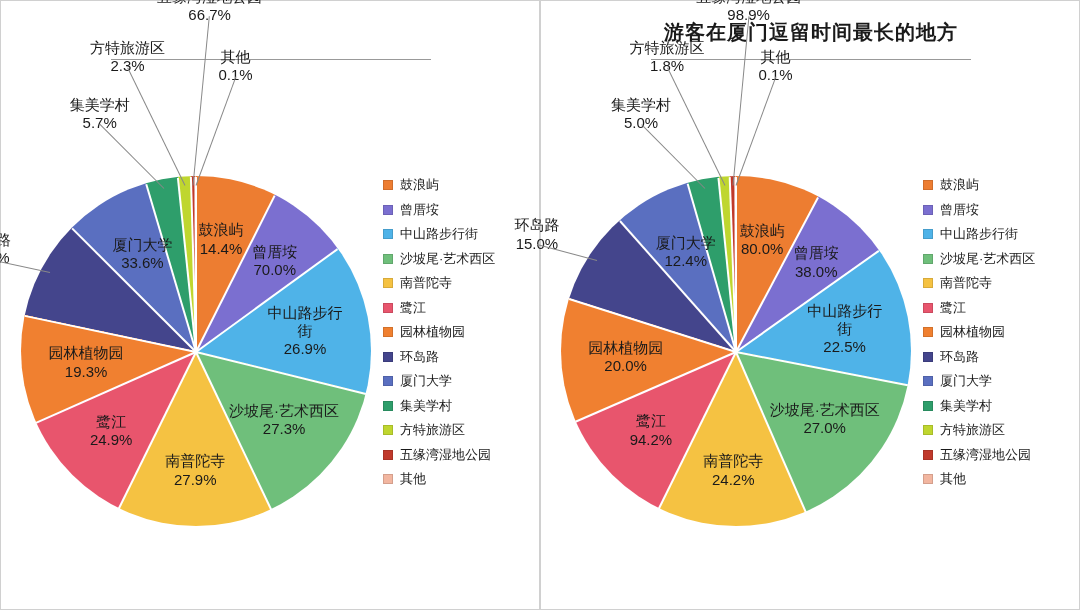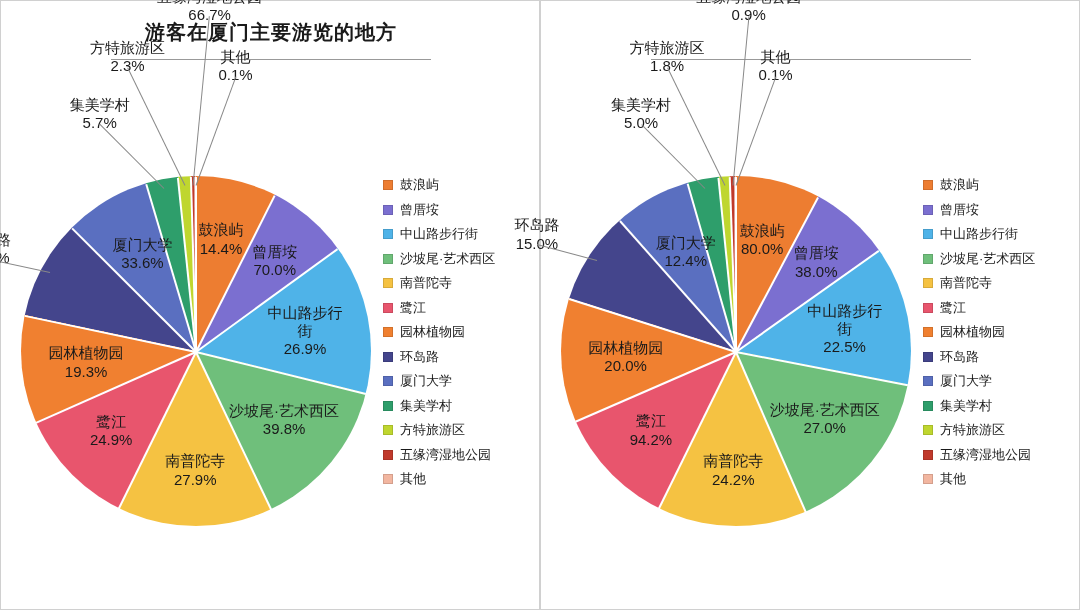--- a/index.html
+++ b/index.html
@@ -114,21 +114,20 @@
     box-sizing: border-box;
   }
   .legend-label { white-space: nowrap; }
 </style>
 </head>
 <body>
 
 <div class="board">
 
   <div class="panel left">
-    <div class="panel-title">游客在厦门主要游览的地方</div>
     <div class="title-rule"></div>
 
     <div class="pie-wrap">
       <div class="pie" id="pie-left" style="background: conic-gradient(rgb(237, 125, 49) 0deg, rgb(237, 125, 49) 26.708deg, rgb(123, 111, 208) 26.708deg, rgb(123, 111, 208) 53.972deg, rgb(79, 179, 232) 53.972deg, rgb(79, 179, 232) 103.864deg, rgb(111, 191, 123) 103.864deg, rgb(111, 191, 123) 154.498deg, rgb(245, 194, 66) 154.498deg, rgb(245, 194, 66) 206.244deg, rgb(232, 85, 109) 206.244deg, rgb(232, 85, 109) 246.121deg, rgb(240, 128, 48) 246.121deg, rgb(240, 128, 48) 281.917deg, rgb(68, 69, 140) 281.917deg, rgb(68, 69, 140) 314.93deg, rgb(90, 111, 192) 314.93deg, rgb(90, 111, 192) 343.493deg, rgb(46, 158, 107) 343.493deg, rgb(46, 158, 107) 354.065deg, rgb(191, 214, 47) 354.065deg, rgb(191, 214, 47) 358.331deg, rgb(192, 57, 43) 358.331deg, rgb(192, 57, 43) 359.815deg, rgb(242, 182, 160) 359.815deg, rgb(242, 182, 160) 360deg);"></div>
       <div id="seps-left">
           <div class="sep" style="transform: rotate(-90deg);"></div>
           <div class="sep" style="transform: rotate(-63.2921deg);"></div>
           <div class="sep" style="transform: rotate(-36.0278deg);"></div>
           <div class="sep" style="transform: rotate(13.864deg);"></div>
           <div class="sep" style="transform: rotate(64.4977deg);"></div>
@@ -154,21 +153,21 @@
         </div>
         <div class="lbl inside" style="left: 304.042px; top: 329.818px; transform: translate(-50%, -50%);">
           <span style="display: block;">
             <span style="display: block;">中山路步行</span>
             <span style="display: block;">街</span>
           </span>
           <span class="pct">26.9%</span>
         </div>
         <div class="lbl inside" style="left: 283.104px; top: 418.547px; transform: translate(-50%, -50%);">
           <span style="display: block;">沙坡尾·艺术西区</span>
-          <span class="pct">39.8%</span>
+          <span class="pct">27.3%</span>
         </div>
         <div class="lbl inside" style="left: 194.252px; top: 469.498px; transform: translate(-50%, -50%);">
           <span style="display: block;">南普陀寺</span>
           <span class="pct">27.9%</span>
         </div>
         <div class="lbl inside" style="left: 110.187px; top: 429.545px; transform: translate(-50%, -50%);">
           <span style="display: block;">鹭江</span>
           <span class="pct">24.9%</span>
         </div>
         <div class="lbl inside" style="left: 85.0907px; top: 361.306px; transform: translate(-50%, -50%);">
@@ -258,20 +257,21 @@
           <span class="legend-label">五缘湾湿地公园</span>
         </div>
         <div class="legend-row">
           <span class="legend-swatch" style="background: rgb(242, 182, 160);"></span>
           <span class="legend-label">其他</span>
         </div>
       </div>
   </div>
 
   <div class="panel right">
+    <div class="panel-title">游客在厦门逗留时间最长的地方</div>
     <div class="title-rule"></div>
 
     <div class="pie-wrap">
       <div class="pie" id="pie-right" style="background: conic-gradient(rgb(237, 125, 49) 0deg, rgb(237, 125, 49) 27.961deg, rgb(123, 111, 208) 27.961deg, rgb(123, 111, 208) 54.689deg, rgb(79, 179, 232) 54.689deg, rgb(79, 179, 232) 100.948deg, rgb(111, 191, 123) 100.948deg, rgb(111, 191, 123) 156.459deg, rgb(245, 194, 66) 156.459deg, rgb(245, 194, 66) 206.214deg, rgb(232, 85, 109) 206.214deg, rgb(232, 85, 109) 246.511deg, rgb(240, 128, 48) 246.511deg, rgb(240, 128, 48) 287.63deg, rgb(68, 69, 140) 287.63deg, rgb(68, 69, 140) 318.469deg, rgb(90, 111, 192) 318.469deg, rgb(90, 111, 192) 343.963deg, rgb(46, 158, 107) 343.963deg, rgb(46, 158, 107) 354.243deg, rgb(191, 214, 47) 354.243deg, rgb(191, 214, 47) 357.944deg, rgb(192, 57, 43) 357.944deg, rgb(192, 57, 43) 359.794deg, rgb(242, 182, 160) 359.794deg, rgb(242, 182, 160) 360deg);"></div>
       <div id="seps-right">
           <div class="sep" style="transform: rotate(-90deg);"></div>
           <div class="sep" style="transform: rotate(-62.0388deg);"></div>
           <div class="sep" style="transform: rotate(-35.3113deg);"></div>
           <div class="sep" style="transform: rotate(10.948deg);"></div>
           <div class="sep" style="transform: rotate(66.4592deg);"></div>
@@ -329,21 +329,21 @@
         <div class="lbl outside" style="left: 99.9939px; top: 112.602px; transform: translate(-50%, -50%);">
           <span style="display: block;">集美学村</span>
           <span class="pct">5.0%</span>
         </div>
         <div class="lbl outside" style="left: 126.071px; top: 56.0773px; transform: translate(-50%, -50%);">
           <span style="display: block;">方特旅游区</span>
           <span class="pct">1.8%</span>
         </div>
         <div class="lbl outside" style="left: 207.647px; top: 4.80282px; transform: translate(-50%, -50%);">
           <span style="display: block;">五缘湾湿地公园</span>
-          <span class="pct">0.9%</span>
+          <span class="pct">98.9%</span>
         </div>
         <div class="lbl outside" style="left: 234.56px; top: 65.0004px; transform: translate(-50%, -50%);">
           <span style="display: block;">其他</span>
           <span class="pct">0.1%</span>
         </div>
       </div>
     <div id="leaders-right">
         <div class="leader" style="left: 55.6496px; top: 259.333px; width: 61.8304px; transform: rotate(-165.05deg);"></div>
         <div class="leader" style="left: 163.572px; top: 186.748px; width: 90.3155px; transform: rotate(-134.746deg);"></div>
         <div class="leader" style="left: 183.674px; top: 184.136px; width: 131.362px; transform: rotate(-116.009deg);"></div>

